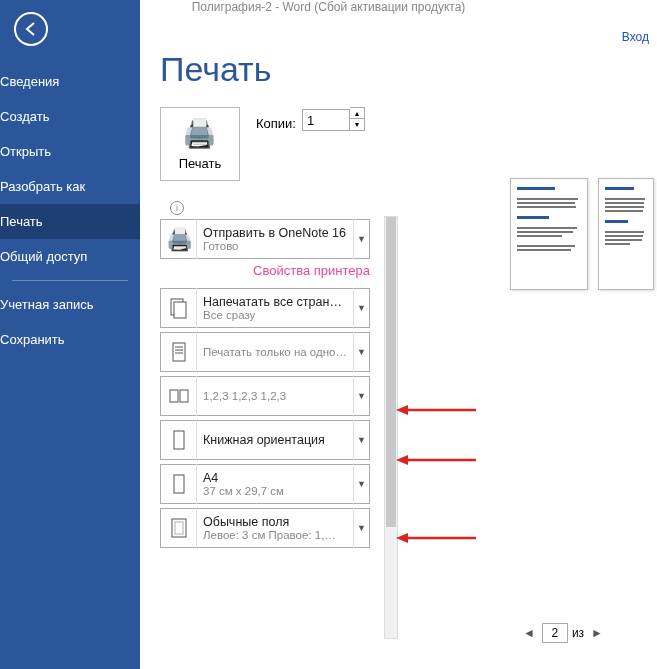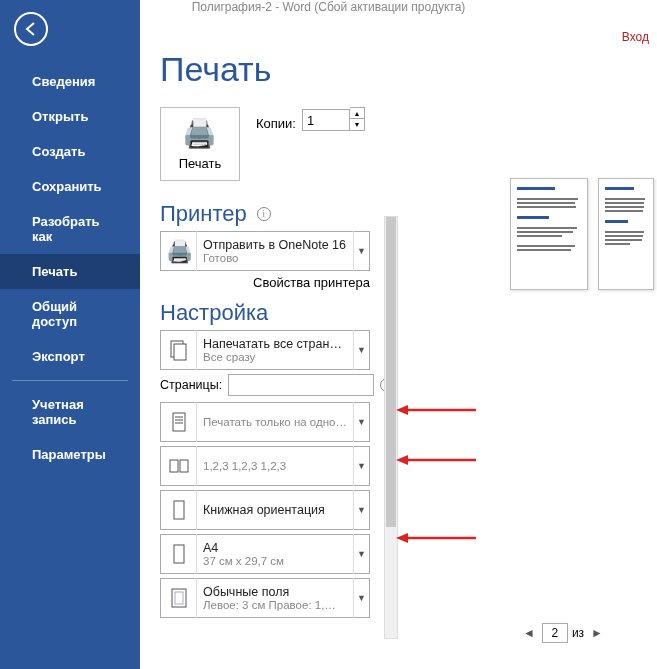--- a/index.html
+++ b/index.html
@@ -1,24 +1,24 @@
 <!DOCTYPE html>
 <html><head>
 <meta charset="utf-8">
 <style>
   * { box-sizing: border-box; margin: 0; padding: 0; font-family: "Segoe UI", Arial, sans-serif; }
   body { width: 657px; height: 669px; overflow: hidden; background: #fff; position: relative; }
 
   .titlebar { position: absolute; top: 0; left: 0; right: 0; height: 18px; text-align: center; font-size: 12px; color: #888; }
-  .account-link { position: absolute; right: 8px; top: 30px; font-size: 12px; color: #b91c1c; }
+  .account-link { position: absolute; right: 8px; top: 30px; font-size: 12px; color: #1d4ed8; }
 
   .sidebar { position: absolute; left: 0; top: 0; bottom: 0; width: 140px; background: #2b579a; color: #fff; }
   .back-btn { width: 34px; height: 34px; border: 2px solid #fff; border-radius: 50%; margin: 12px 0 18px 14px; display: flex; align-items: center; justify-content: center; cursor: pointer; }
   .back-btn svg { width: 16px; height: 16px; fill: #fff; }
-  .nav-item { padding: 10px 32px; font-size: 13px; cursor: pointer; font-weight: bold; }
+  .nav-item { padding: 10px 0; font-size: 13px; cursor: pointer; }
   .nav-item.active { background: #1e3f73; }
   .nav-sep { border-top: 1px solid rgba(255,255,255,0.3); margin: 6px 12px; }
 
   .main { position: absolute; left: 140px; right: 0; top: 40px; bottom: 0; padding: 10px 0 0 20px; }
   .page-title { font-size: 34px; font-weight: 300; color: #2b579a; margin-bottom: 18px; }
 
   .print-row { display: flex; align-items: flex-start; margin-bottom: 20px; }
   .print-btn { border: 1px solid #bbb; width: 80px; height: 74px; display: flex; flex-direction: column; align-items: center; justify-content: center; cursor: pointer; }
   .print-btn .icon { font-size: 28px; }
   .print-btn-label { font-size: 13px; margin-top: 6px; }
@@ -35,21 +35,21 @@
 
   .combo { border: 1px solid #aaa; width: 210px; display: flex; align-items: center; margin-bottom: 4px; background: #fff; cursor: pointer; }
   .combo .ci { width: 36px; height: 40px; display: flex; align-items: center; justify-content: center; border-right: 1px solid #ddd; }
   .combo .ci svg, .combo .ci .glyph { width: 24px; height: 24px; }
   .combo .ct { flex: 1; padding: 2px 6px; min-width: 0; }
   .combo .line1 { font-size: 12.5px; color: #222; white-space: nowrap; overflow: hidden; text-overflow: ellipsis; }
   .combo .line2 { font-size: 11.5px; color: #888; white-space: nowrap; overflow: hidden; text-overflow: ellipsis; }
   .combo .caret { width: 16px; height: 40px; display: flex; align-items: center; justify-content: center; font-size: 9px; color: #555; border-left: 1px solid #ddd;}
   .combo.short { height: 40px; }
 
-  .link-row { width: 210px; text-align: right; font-size: 13px; color: #000000; margin: 2px 0 10px 0; cursor: pointer; }
+  .link-row { width: 210px; text-align: right; font-size: 13px; color: #ec4899; margin: 2px 0 10px 0; cursor: pointer; }
 
   .pages-row { display: flex; align-items: center; margin: 4px 0 6px 0; }
   .pages-label { font-size: 12.5px; margin-right: 6px; }
   .pages-input { border: 1px solid #aaa; width: 146px; height: 22px; padding: 0 4px; font-size: 13px; }
 
   .scrollbar-v { position: absolute; left: 384px; top: 216px; bottom: 30px; width: 14px; background: #f0f0f0; border: 1px solid #ddd; }
   .scrollbar-v .thumb { position: absolute; left: 1px; right: 1px; top: 0; height: 310px; background: #c8c8c8; }
 
   
   .arrow { position: absolute; pointer-events: none; }
@@ -76,30 +76,28 @@
 <div class="account-link">Вход</div>
 
 <div class="sidebar">
   <div class="back-btn">
     <svg viewBox="0 0 16 16">
         <path d="M10 2 L4 8 L10 14 L10 11 L14 11 L14 5 L10 5 Z" fill="none"></path>
         <path d="M11 2 L4 8 L11 14" stroke="#fff" stroke-width="2" fill="none"></path>
       </svg>
   </div>
   <div class="nav-item">Сведения</div>
+  <div class="nav-item">Создать</div>
   <div class="nav-item">Открыть</div>
-  <div class="nav-item">Создать</div>
-  <div class="nav-item">Сохранить</div>
   <div class="nav-item">Разобрать как</div>
   <div class="nav-item active">Печать</div>
   <div class="nav-item">Общий доступ</div>
-  <div class="nav-item">Экспорт</div>
   <div class="nav-sep"></div>
   <div class="nav-item">Учетная запись</div>
-  <div class="nav-item">Параметры</div>
+  <div class="nav-item">Сохранить</div>
 </div>
 
 <div class="main">
   <div class="page-title">Печать</div>
 
   <div class="print-row">
     <div class="print-btn">
       <span class="icon">🖨️</span>
       <span class="print-btn-label">Печать</span>
     </div>
@@ -107,59 +105,50 @@
       <span class="copies-label">Копии:</span>
       <input class="copies-input" value="1" style="">
       <div class="spinner">
         <span>▲</span>
         <span>▼</span>
       </div>
     </div>
   </div>
 
   <div class="section-header">
-    <span>Принтер</span>
     <span class="info-icon">i</span>
   </div>
 
   <div class="combo short">
     <div class="ci">
         <span class="glyph">🖨️</span>
       </div>
     <div class="ct">
       <div class="line1">Отправить в OneNote 16</div>
       <div class="line2">Готово</div>
     </div>
     <div class="caret">▼</div>
   </div>
   <div class="link-row">Свойства принтера</div>
 
-  <div class="section-header">
-    <span>Настройка</span>
-  </div>
 
   <div class="combo short">
     <div class="ci">
       <svg viewBox="0 0 24 24">
           <rect x="4" y="3" width="12" height="16" fill="none" stroke="#555"></rect>
           <rect x="7" y="6" width="12" height="16" fill="#fff" stroke="#555"></rect>
         </svg>
     </div>
     <div class="ct">
       <div class="line1">Напечатать все страницы</div>
       <div class="line2">Все сразу</div>
     </div>
     <div class="caret">▼</div>
   </div>
 
-  <div class="pages-row">
-    <span class="pages-label">Страницы:</span>
-    <input class="pages-input" value="" style="">
-    <span class="info-icon" style="margin-left:6px">i</span>
-  </div>
 
   <div class="combo short">
     <div class="ci">
       <svg viewBox="0 0 24 24">
           <rect x="6" y="3" width="12" height="18" fill="#fff" stroke="#555"></rect>
           <line x1="8" y1="7" x2="16" y2="7" stroke="#555"></line>
           <line x1="8" y1="10" x2="16" y2="10" stroke="#555"></line>
           <line x1="8" y1="13" x2="16" y2="13" stroke="#555"></line>
         </svg>
     </div>

